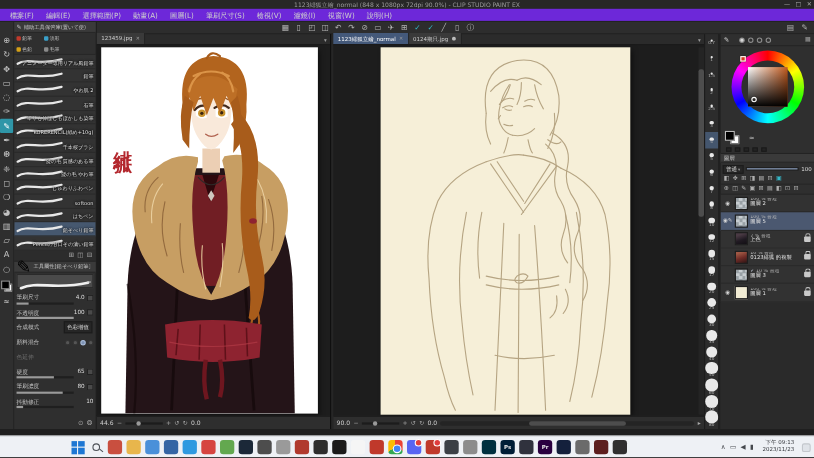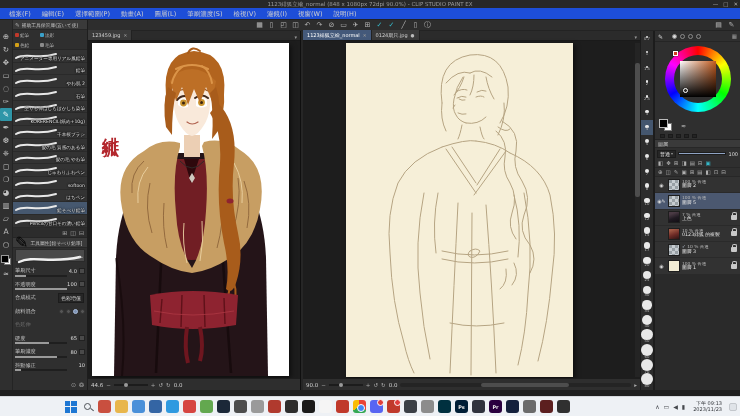--- a/index.html
+++ b/index.html
@@ -5,21 +5,21 @@
   *{margin:0;padding:0;box-sizing:border-box;font-family:"DejaVu Sans",sans-serif;-webkit-user-select:none}
   html,body{width:740px;height:416px;overflow:hidden;background:#1d1d1d}
   .screen{position:relative;width:740px;height:416px;background:#262626;overflow:hidden}
   .abs{position:absolute}
   
   .titlebar{left:0;top:0;width:740px;height:8px;background:#272727;display:flex;align-items:center;justify-content:center}
   .titlebar .title{font-size:5.5px;color:#9b9b9b;white-space:nowrap}
   .win-controls{position:absolute;right:2px;top:0;display:flex;gap:5px}
   .win-controls span{font-size:5.5px;color:#aaa;line-height:8px}
   
-  .menubar{left:0;top:8px;width:740px;height:12px;background:#1d4ed8;display:flex;align-items:center;padding-left:4px;gap:1px;border-bottom:1px solid #222}
+  .menubar{left:0;top:8px;width:740px;height:12px;background:#6d28d9;display:flex;align-items:center;padding-left:4px;gap:1px;border-bottom:1px solid #222}
   .menu-item{font-size:6.5px;color:#cfcfcf;padding:0 5px;line-height:12px;white-space:nowrap}
   
   .cmdbar{left:88px;top:20px;width:652px;height:11px;background:#2d2d2d;border-bottom:1px solid #232323;display:flex;align-items:center}
   .cmd-icons{display:flex;gap:3px;margin-left:167px}
   .cb-icon{font-size:7px;color:#b5b5b5;width:9px;text-align:center;line-height:10px}
   .cmd-right{position:absolute;right:4px;top:0;display:flex;gap:4px}
   
   .toolcol{left:0;top:20px;width:13px;height:370px;background:#2f2f2f;border-right:1px solid #242424;display:flex;flex-direction:column;align-items:center;padding-top:10px}
   .tool{width:12px;height:13px;display:flex;align-items:center;justify-content:center;font-size:7.5px;color:#c2c2c2}
   .tool.selected{background:#2f96a8;color:#fff;border-radius:1px}
@@ -191,21 +191,21 @@
     </span>
   </div>
 
   <div class="abs menubar">
 
   <span class="menu-item">檔案(F)</span>
       <span class="menu-item">編輯(E)</span>
       <span class="menu-item">選擇範圍(P)</span>
       <span class="menu-item">動畫(A)</span>
       <span class="menu-item">圖層(L)</span>
-      <span class="menu-item">筆刷濃度(S)</span>
+      <span class="menu-item">筆刷尺寸(S)</span>
       <span class="menu-item">檢視(V)</span>
       <span class="menu-item">濾鏡(I)</span>
       <span class="menu-item">視窗(W)</span>
       <span class="menu-item">說明(H)</span>
     </div>
 
   <div class="abs cmdbar">
     <div class="cmd-icons">
 
     <span class="cb-icon">▦</span>

